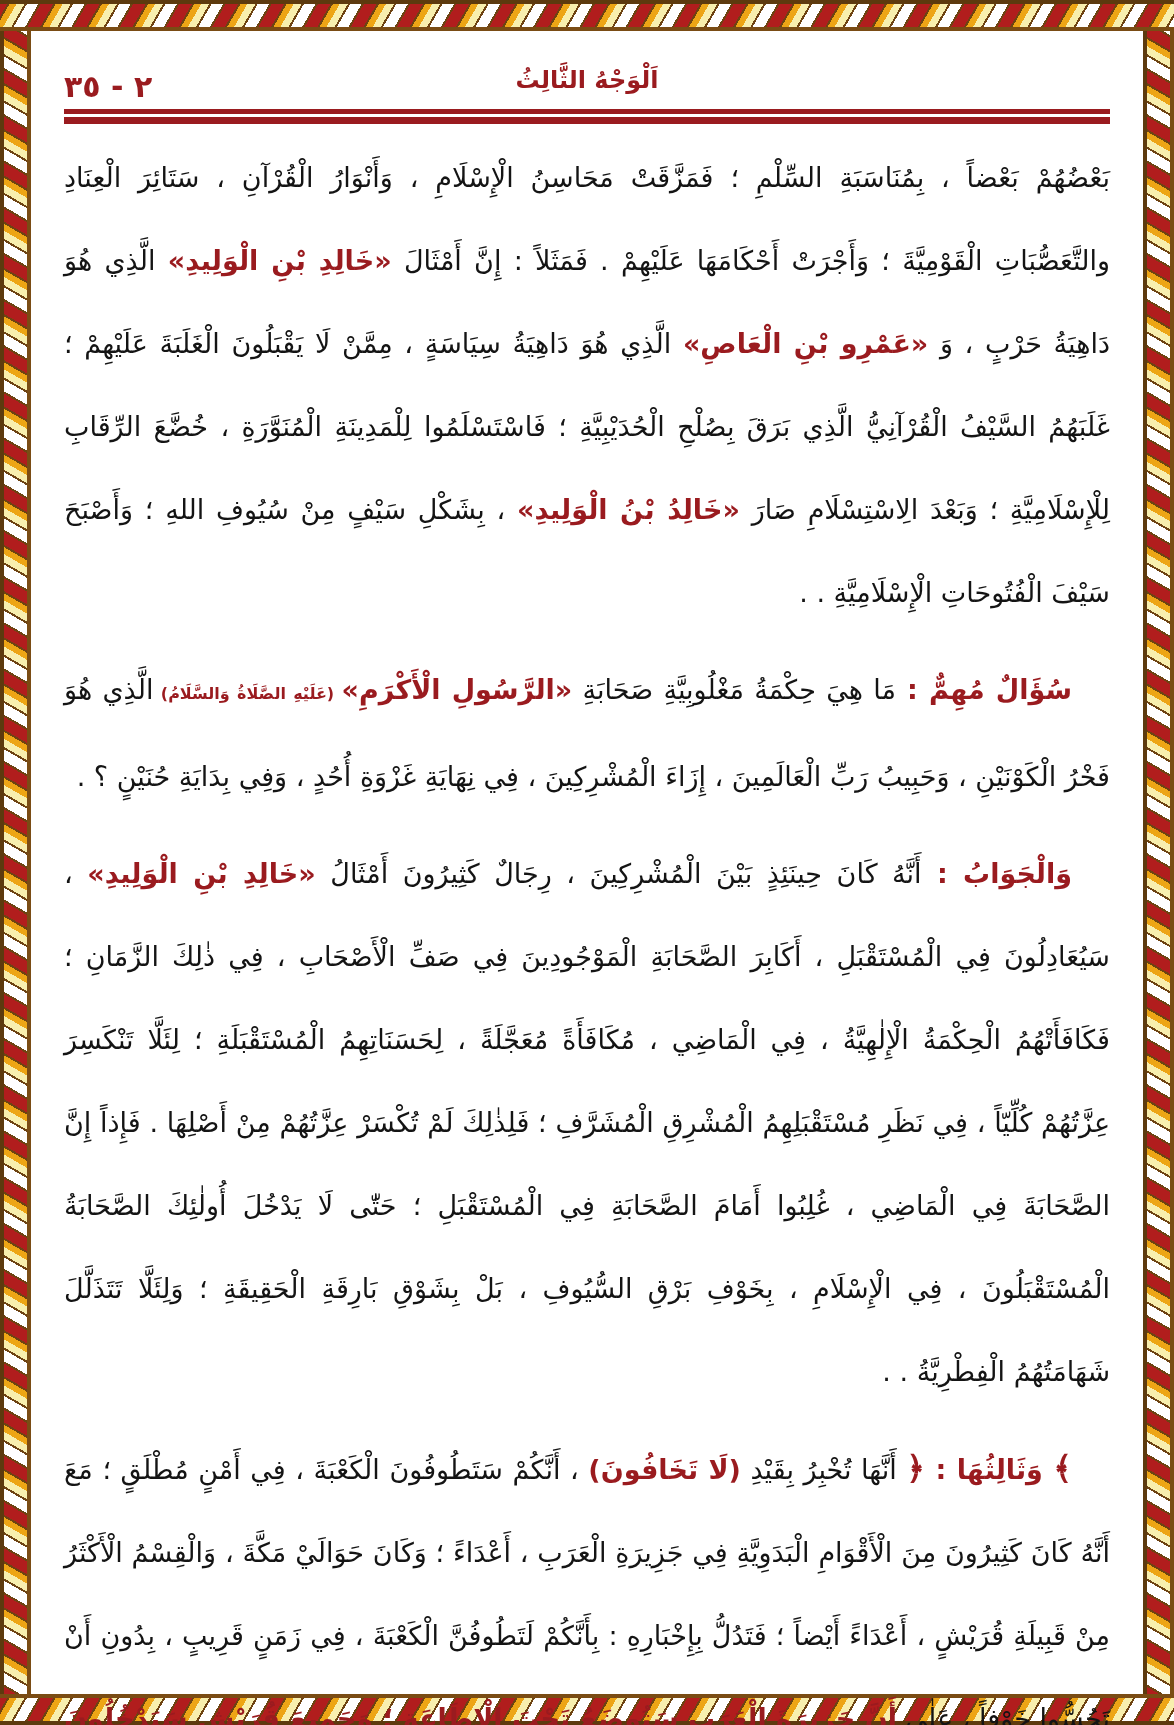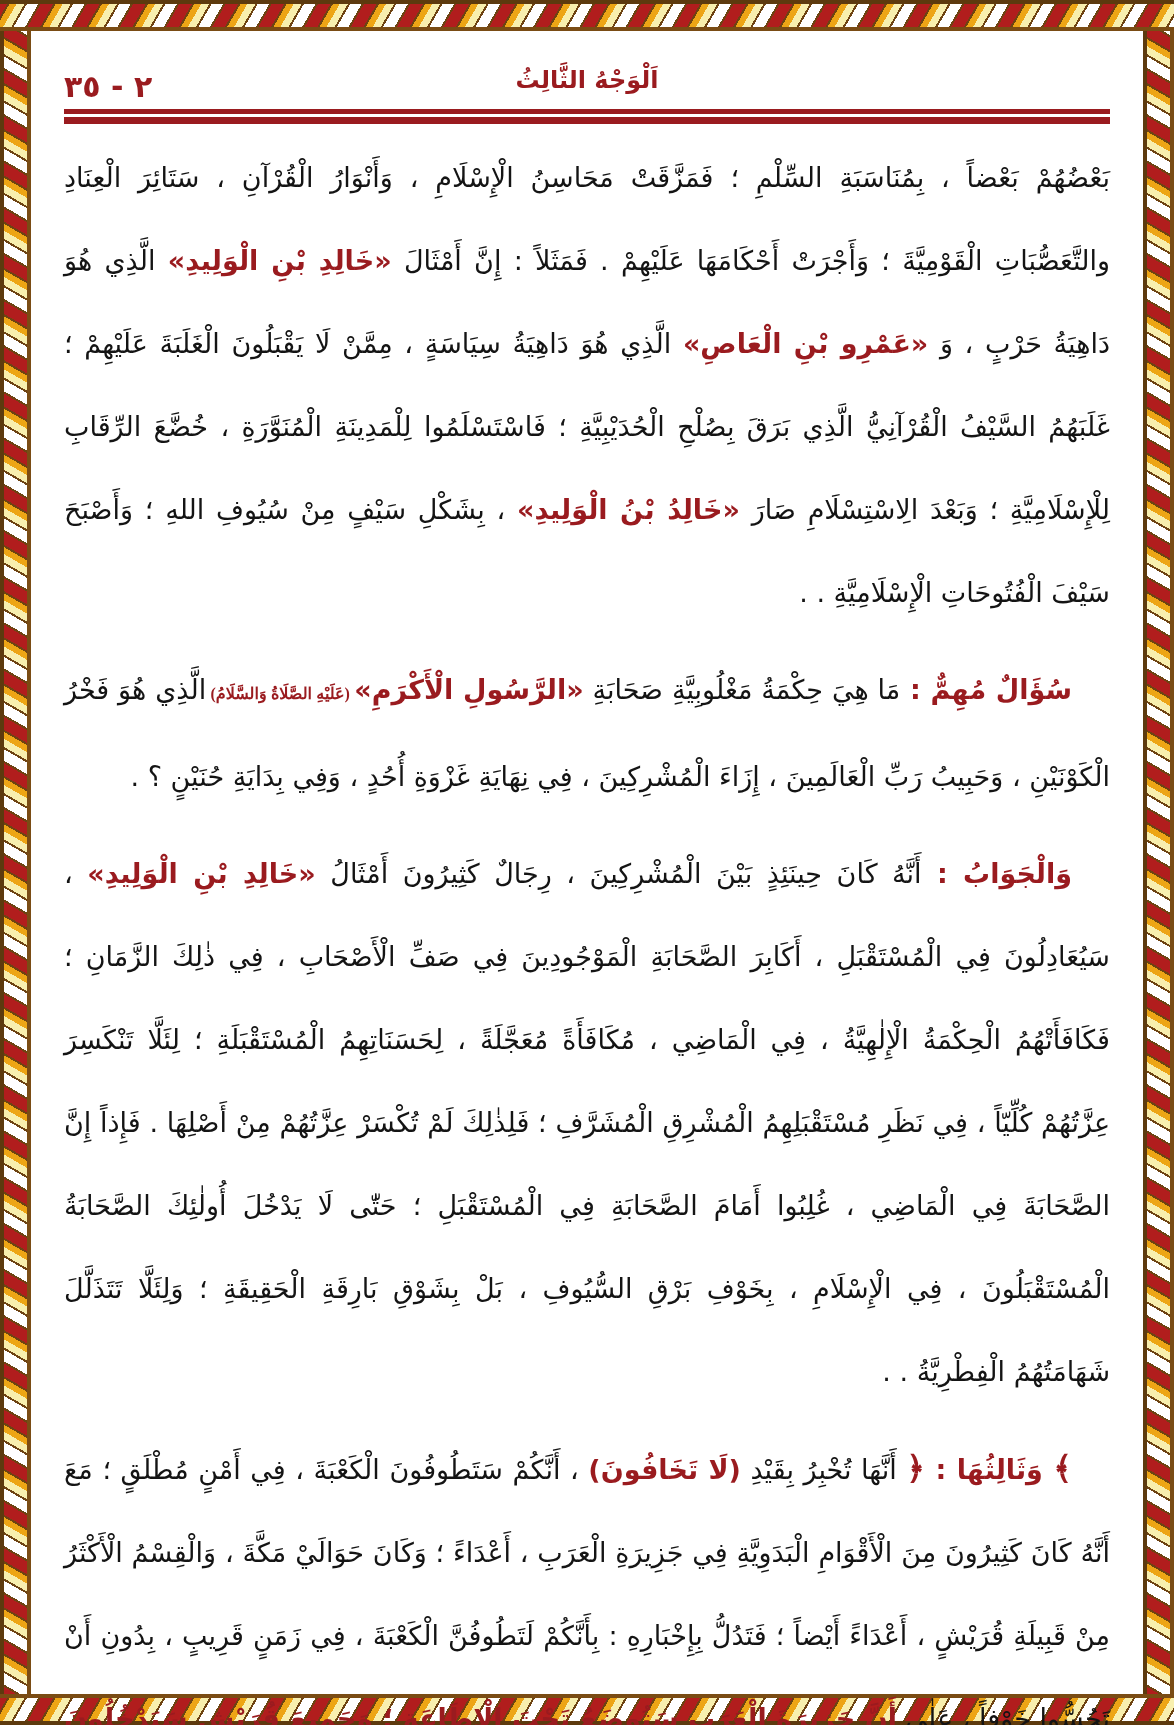--- a/index.html
+++ b/index.html
@@ -81,21 +81,21 @@
     direction:rtl;
     margin-top:12px;
     color:var(--ink);
     font-size:27px;
     line-height:83px;
     text-align:justify;
   }
   main p{margin:0 0 14px 0;}
   main p.indent{text-indent:38px;}
   .r{color:var(--accent);font-weight:bold;}
-  .rs{color:var(--accent);font-size:16px;font-weight:bold;font-family:Liberation Serif, serif;}
+  .rs{color:var(--accent);font-size:16px;font-weight:bold;}
   .orn{color:var(--accent);font-weight:bold;font-size:32px;}
 </style>
 </head>
 <body>
 
 <div class="page">
   <div class="frame frame-v frame-left"></div>
   <div class="frame frame-v frame-right"></div>
   <div class="frame frame-h frame-top"></div>
   <div class="frame frame-h frame-bottom"></div>

